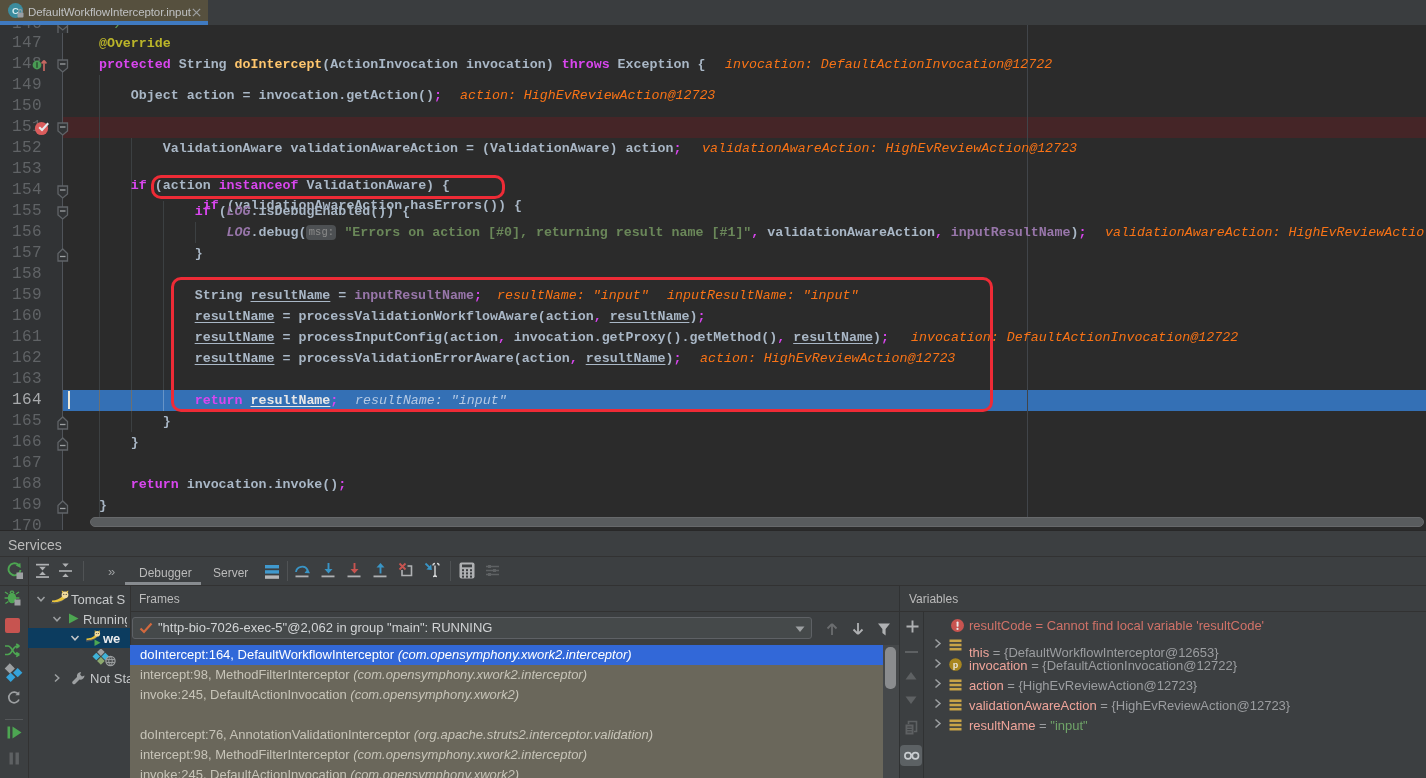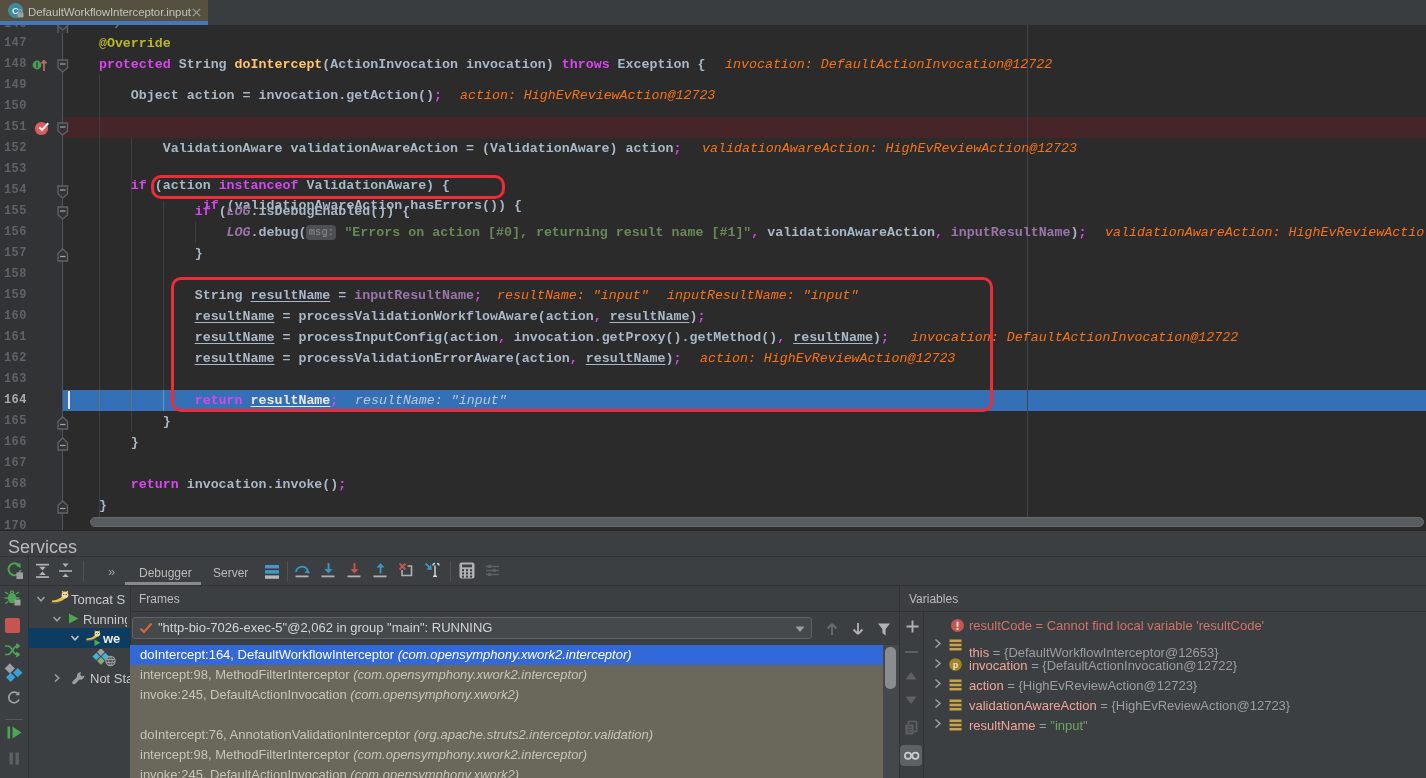--- a/index.html
+++ b/index.html
@@ -4,22 +4,22 @@
 <style>
   * { margin:0; padding:0; box-sizing:border-box; }
   html,body { width:1426px; height:778px; overflow:hidden; background:#2b2b2b;
     font-family:"Liberation Sans", sans-serif; }
   #root { position:relative; width:1426px; height:778px; overflow:hidden; }
   .abs { position:absolute; }
   
   .cl { position:absolute; left:67px; height:21px; line-height:21px; white-space:pre;
         font-family:"Liberation Mono", monospace; font-size:13.3px; font-weight:700;
         color:#A9B7C6; }
-  .ln { position:absolute; left:4px; height:21px; line-height:21px;
-        font-family:"Liberation Mono", monospace; font-size:12px; font-weight:700;
+  .ln { position:absolute; left:12px; height:21px; line-height:21px;
+        font-family:"Liberation Mono", monospace; font-size:16px; font-weight:400;
         color:#606366; letter-spacing:0.4px;}
   .k { color:#d946ef; }
   .fn { color:#FFC66D; }
   .ann { color:#BBB529; }
   .str { color:#6A8759; }
   .fld { color:#9876AA; }
   .cmt { color:#629755; font-style:italic; }
   .it { font-style:italic; }
   .u { text-decoration:underline; text-underline-offset:2px; }
   .hint { position:absolute; color:#f97316; font-style:italic; font-weight:400; }
@@ -171,21 +171,21 @@
 
     <div class="abs" style="left:151px;top:150px;width:354px;height:24px;border:3px solid #EE2B36;border-radius:10px;"></div>
     <div class="abs" style="left:171px;top:252px;width:822px;height:135px;border:3px solid #EE2B36;border-radius:10px;"></div>
 
     <div class="abs" style="left:90px;top:492px;width:1334px;height:10px;background:#595C5E;border-radius:5px;border:1px solid #67696b;"></div>
   </div>
 
   <div class="abs" style="left:0;top:530px;width:1426px;height:1px;background:#282828;"></div>
   <div id="panel" class="abs" style="left:0;top:531px;width:1426px;height:247px;background:#3c3f41;overflow:hidden;">
 
-    <div class="ptxt" style="left:8px;top:6px;font-size:18px;">Services</div>
+    <div class="ptxt" style="left:8px;top:6px;font-size:14px;">Services</div>
     <div class="abs" style="left:0;top:25px;width:1426px;height:1px;background:#323232;"></div>
 
     <div class="abs" style="left:0;top:54px;width:1426px;height:1px;background:#323232;"></div>
 
     <div class="abs" style="left:28px;top:26px;width:1px;height:221px;background:#323232;"></div>
 
     <svg class="ic" style="left:6px;top:31px;" width="18" height="18" viewBox="0 0 18 18">
       <path d="M12.5 2.8 A6 6 0 1 0 14.5 8" fill="none" stroke="#4DA652" stroke-width="1.9"></path>
       <path d="M9.7 3.6 l4.7 -2.6 l0.3 5.1 z" fill="#4DA652"></path>
       <rect x="10.5" y="10.5" width="6.5" height="6.5" fill="#9DA0A2"></rect>

